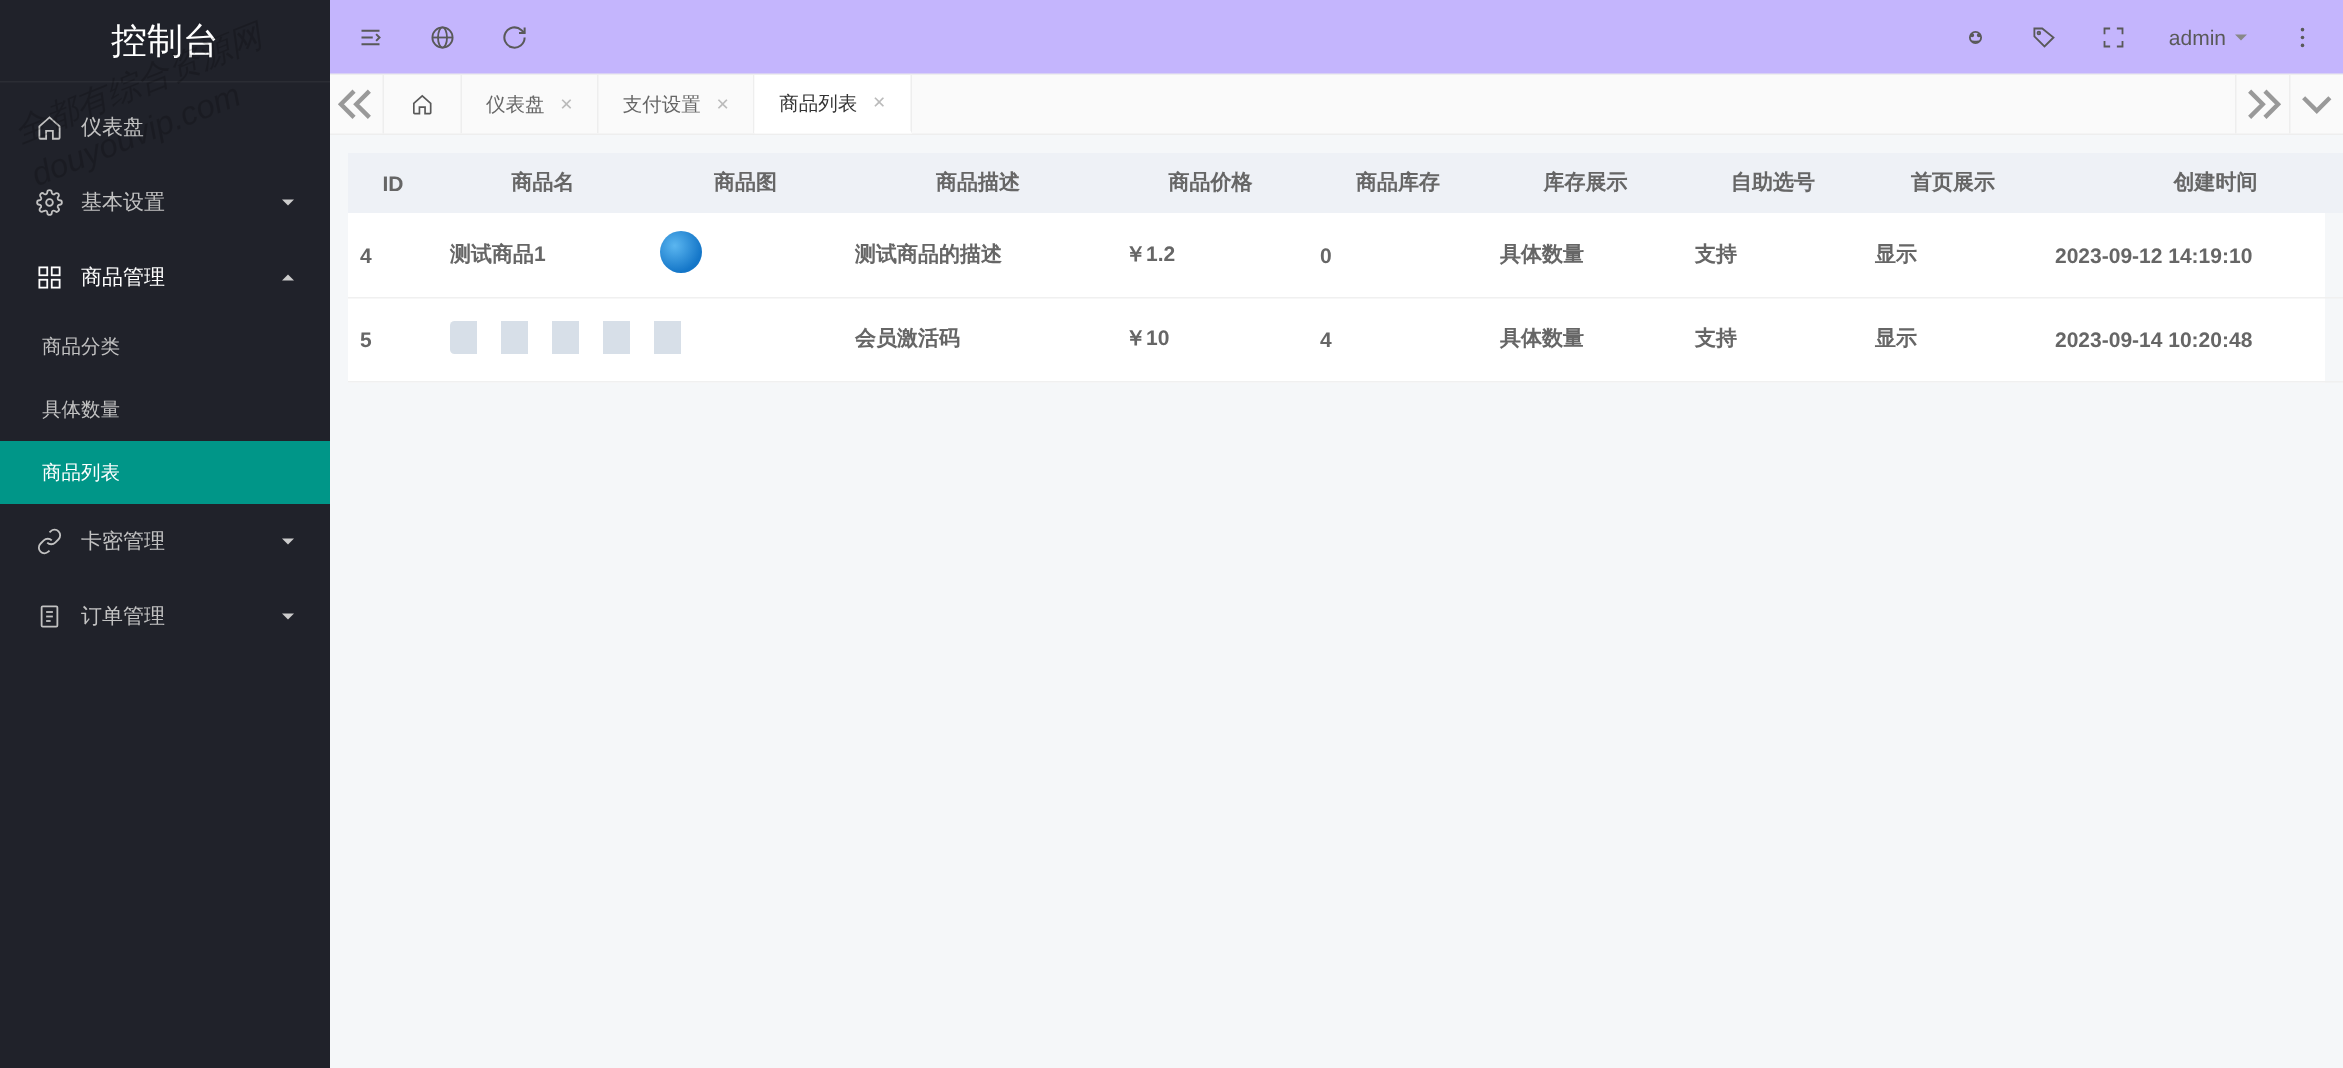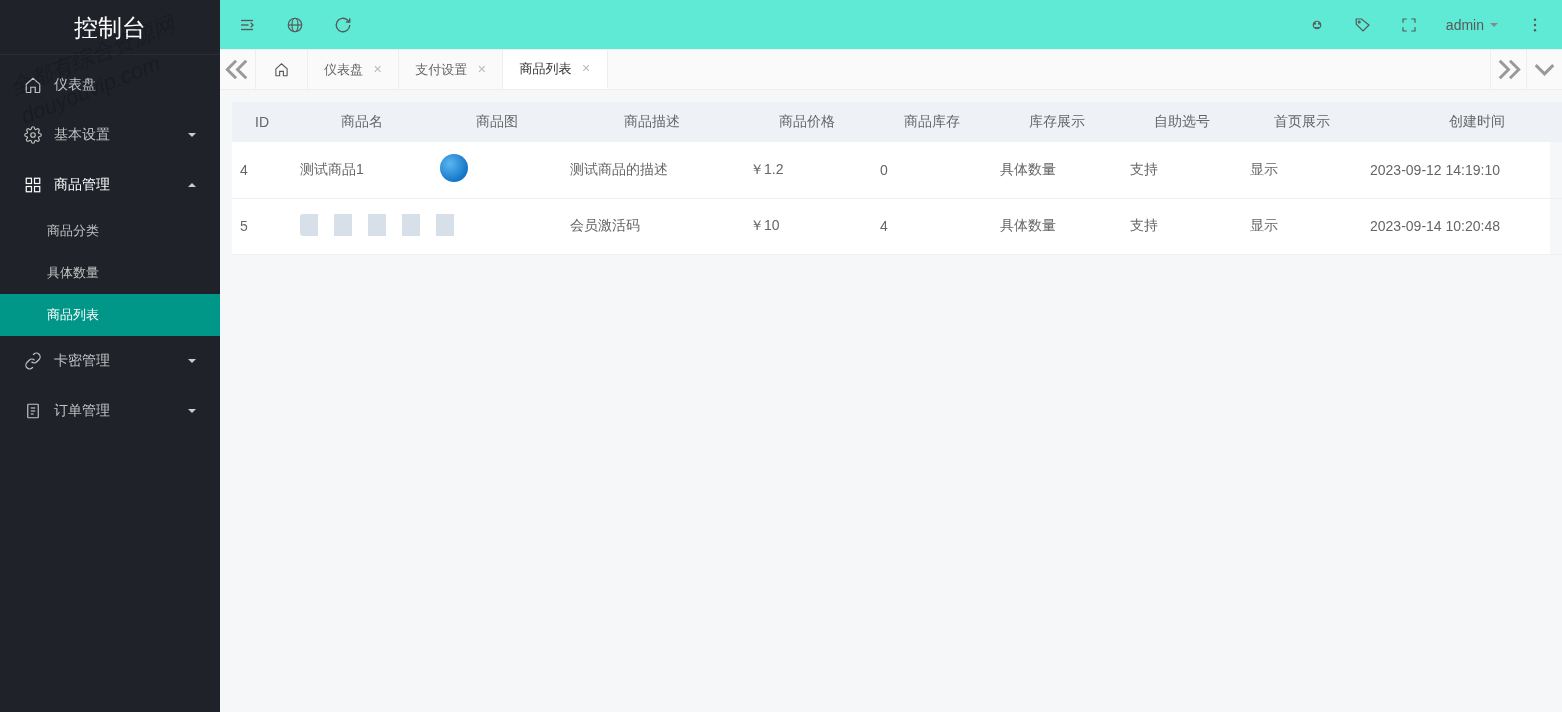--- a/index.html
+++ b/index.html
@@ -5,43 +5,43 @@
 *{margin:0;padding:0;box-sizing:border-box}
 body{font-family:"Microsoft YaHei","PingFang SC",sans-serif;font-size:14px;color:#333;background:#f0f2f5;width:1562px;height:712px;overflow:hidden;display:flex}
 .sidebar{width:220px;background:#20222a;color:#ccc;height:100%;flex-shrink:0;display:flex;flex-direction:column}
 .sidebar-title{height:55px;line-height:55px;text-align:center;color:#fff;font-size:24px;border-bottom:1px solid rgba(255,255,255,.05)}
 .menu{list-style:none;padding-top:5px}
 .menu-item{height:50px;display:flex;align-items:center;padding:0 24px;cursor:pointer;color:#c2c2c2;position:relative}
 .menu-item .icon{width:18px;height:18px;margin-right:12px;display:inline-flex;align-items:center;justify-content:center}
 .menu-item .arrow{margin-left:auto;border:4px solid transparent;border-top-color:#ccc;margin-top:4px}
 .menu-item.expanded .arrow{border-top-color:transparent;border-bottom-color:#ccc;margin-top:-4px}
 .submenu{list-style:none}
-.submenu .menu-item{padding-left:47px;height:42px;font-size:13px}
+.submenu .menu-item{padding-left:28px;height:42px;font-size:13px}
 .submenu .menu-item.active{background:#009688;color:#fff}
-.main{flex:1;display:flex;flex-direction:column;background:#5eead4;min-width:0}
+.main{flex:1;display:flex;flex-direction:column;background:#c4b5fd;min-width:0}
 .topbar{height:50px;display:flex;align-items:center;padding:0 18px;border-bottom:1px solid #eee;flex-shrink:0}
 .topbar .tb-left{display:flex;align-items:center;gap:30px}
 .topbar .tb-right{margin-left:auto;display:flex;align-items:center;gap:28px}
 .tb-icon{width:18px;height:18px;display:inline-flex;align-items:center;justify-content:center;color:#595959;cursor:pointer}
 .user-label{color:#595959;display:flex;align-items:center;gap:6px;cursor:pointer}
 .user-label .caret{border:4px solid transparent;border-top-color:#888;margin-top:4px}
 .tabsbar{height:40px;background:#fff;border-bottom:1px solid #eee;display:flex;align-items:stretch;flex-shrink:0}
 .tabs-nav{width:36px;display:flex;align-items:center;justify-content:center;color:#999;cursor:pointer;border-right:1px solid #eee}
 .tabs-nav.right{border-right:none;border-left:1px solid #eee}
 .tabs-wrap{flex:1;display:flex;align-items:stretch;overflow:hidden}
 .tab{display:flex;align-items:center;padding:0 16px;border-right:1px solid #eee;cursor:pointer;color:#666;gap:10px;font-size:13px}
 .tab.home{padding:0 18px}
 .tab .close{color:#bbb;font-size:11px}
 .tab.active{background:#fff;border-bottom:2px solid #fff;color:#333;position:relative}
 .tabsbar{background:#fafafa}
 .tab.active{background:#fff}
 .content{flex:1;padding:12px;overflow:auto;background:#f5f7f9}
 .panel{background:#fff}
 table{width:100%;border-collapse:collapse;table-layout:fixed}
-th,td{font-weight:normal;padding:0 8px}
+th,td{font-weight:bold;padding:0 8px}
 thead{background:#eef1f6;height:40px}
 th{color:#666}
 tbody tr{height:56px;border-bottom:1px solid #f0f0f0}
 td{color:#666}
 .pimg{width:28px;height:28px;border-radius:50%;background:radial-gradient(circle at 35% 35%,#5bb6f0 0%,#1476c8 70%);display:inline-block}
 .pimg2{width:170px;height:22px;display:inline-block;background:repeating-linear-gradient(90deg,#d7dfe8 0 18px,#fff 18px 34px);filter:blur(.3px);border-radius:3px}
 .watermark{position:absolute;top:40px;left:10px;color:rgba(0,0,0,.18);font-size:22px;font-weight:500;transform:rotate(-22deg);pointer-events:none;line-height:1.4;font-style:italic}
 svg{width:100%;height:100%}
 </style>
 </head>

